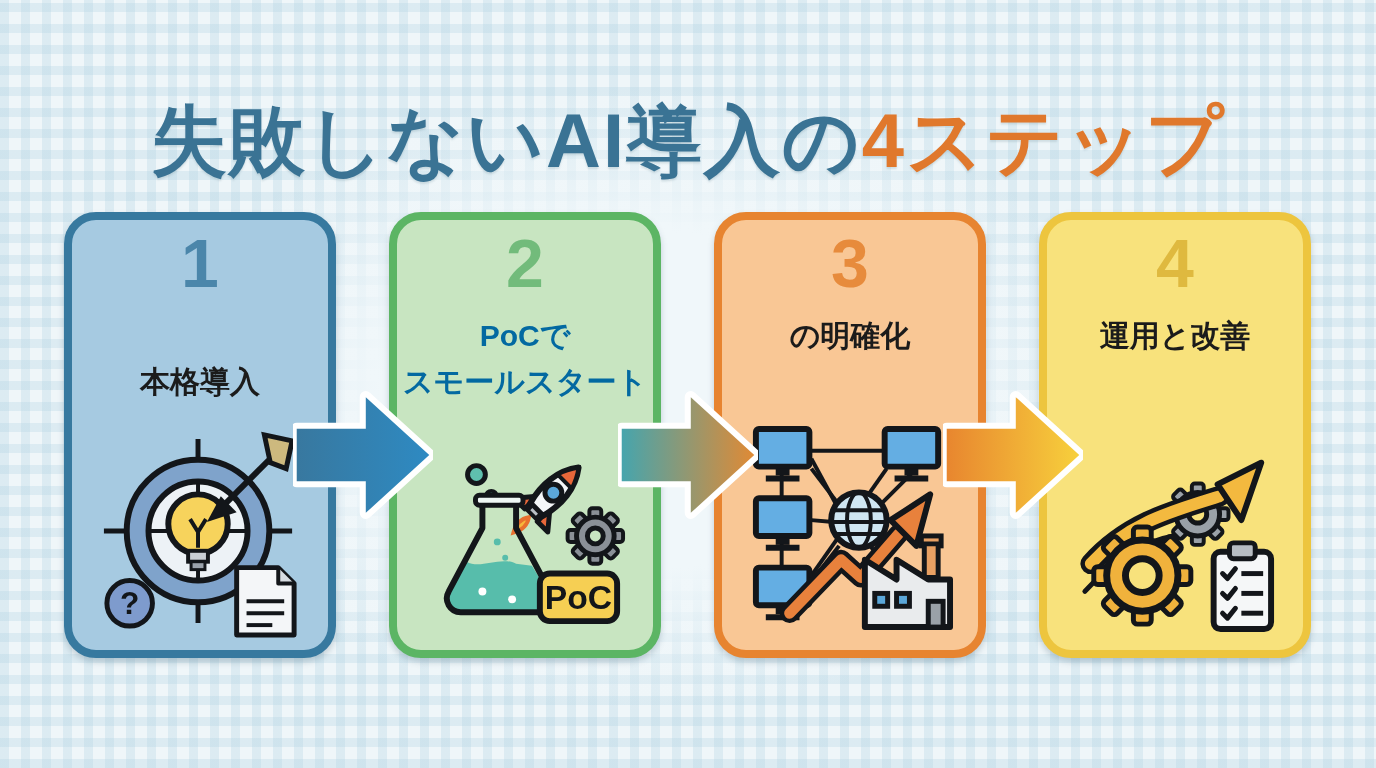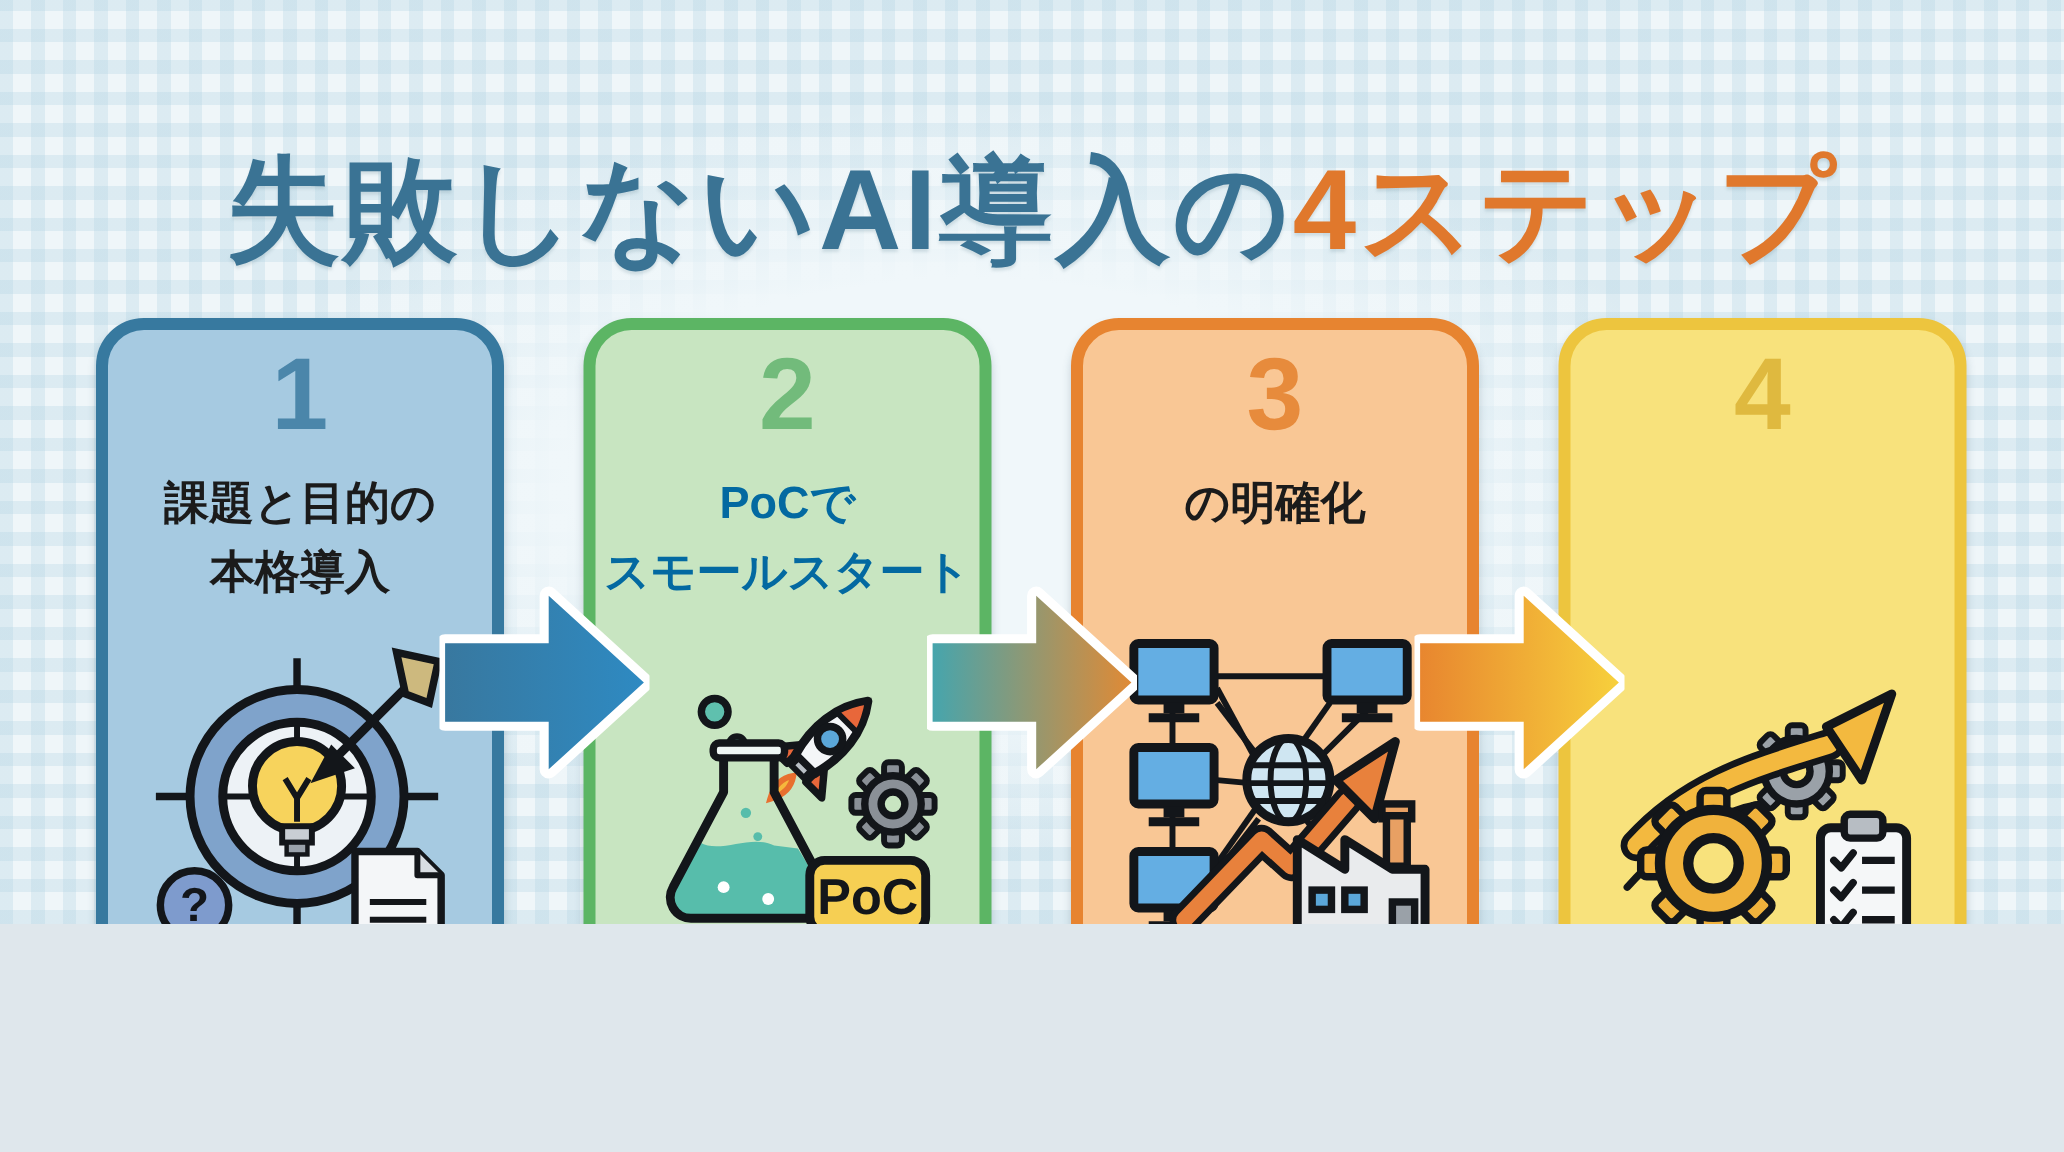--- a/index.html
+++ b/index.html
@@ -1,17 +1,17 @@
 <!DOCTYPE html>
 <html><head>
 <meta charset="utf-8">
 <style>
   html,body{margin:0;padding:0;background:#dfe7ec;}
   .stage{
-    position:relative;width:1376px;height:616px;overflow:hidden;
+    position:relative;width:1376px;height:768px;overflow:hidden;
     font-family:"Liberation Sans","DejaVu Sans",sans-serif;
     background-color:#eff6f9;
     background-image:
       radial-gradient(ellipse 46% 52% at 47% 52%, #f0f7fa 42%, rgba(240,247,250,0) 78%),
       repeating-linear-gradient(90deg, rgba(176,210,226,.30) 0 9px, transparent 9px 21px),
       repeating-linear-gradient(0deg, rgba(176,210,226,.30) 0 9px, transparent 9px 21px);
   }
   .title{
     position:absolute;top:48px;left:0;width:100%;text-align:center;
     font-size:76px;font-weight:800;letter-spacing:2px;line-height:1.1;white-space:nowrap;
@@ -39,21 +39,21 @@
 
 <div class="stage">
 
   <h1 class="title"><span class="title-main" style="color: rgb(58, 115, 148);">失敗しないAI導入の</span><span class="title-highlight" style="color: rgb(224, 120, 44);">4ステップ</span></h1>
 
   <div class="cards-row">
 
     <div class="card" style="background: rgb(166, 202, 225); border-color: rgb(55, 121, 159);">
       <div class="card-number" style="color: rgb(75, 134, 170);">1</div>
       <div class="card-label" style="color: rgb(27, 27, 27);">
-        <span>課題と目的の</span><br>
+        <br>
         <span>本格導入</span>
       </div>
       <svg class="card-icon" width="208" height="214" viewBox="0 0 210 214">
         <line x1="103" y1="14" x2="103" y2="200" stroke="#13161a" stroke-width="5"></line>
         <line x1="8" y1="107" x2="198" y2="107" stroke="#13161a" stroke-width="5"></line>
         <circle cx="103" cy="107" r="72" fill="#7fa3cb" stroke="#13161a" stroke-width="6"></circle>
         <circle cx="103" cy="107" r="50" fill="#edf2f6" stroke="#13161a" stroke-width="6"></circle>
         <line x1="55" y1="107" x2="151" y2="107" stroke="#13161a" stroke-width="4"></line>
         <line x1="103" y1="59" x2="103" y2="155" stroke="#13161a" stroke-width="4"></line>
         <circle cx="103" cy="100" r="30" fill="#f7d35c" stroke="#13161a" stroke-width="6"></circle>
@@ -164,20 +164,23 @@
           <path d="M120,204 V136 L152,156 V136 L184,156 H206 V204 Z" fill="#e9ebed" stroke="#13161a" stroke-width="6" stroke-linejoin="round"></path>
           <rect x="130" y="170" width="13" height="13" fill="#5ba7d9" stroke="#13161a" stroke-width="5"></rect>
           <rect x="152" y="170" width="13" height="13" fill="#5ba7d9" stroke="#13161a" stroke-width="5"></rect>
           <rect x="184" y="178" width="15" height="26" fill="#9aa1a8" stroke="#13161a" stroke-width="5"></rect>
         </g>
       </svg>
     </div>
 
     <div class="card" style="background: rgb(248, 226, 124); border-color: rgb(237, 197, 62);">
       <div class="card-number" style="color: rgb(223, 185, 63);">4</div>
+      <div class="card-label" style="color: rgb(27, 27, 27);">
+        <span>運用と改善</span>
+      </div>
       <svg class="card-icon" width="208" height="214" viewBox="0 0 210 214">
         <path d="M14,168 C46,132 80,116 104,112" fill="none" stroke="#13161a" stroke-width="5" stroke-linecap="round"></path>
         <g>
           <rect x="122" y="59" width="12" height="62" rx="3" fill="#9aa1a8" stroke="#13161a" stroke-width="4"></rect>
           <rect x="122" y="59" width="12" height="62" rx="3" fill="#9aa1a8" stroke="#13161a" stroke-width="4" transform="rotate(45,128,90)"></rect>
           <rect x="122" y="59" width="12" height="62" rx="3" fill="#9aa1a8" stroke="#13161a" stroke-width="4" transform="rotate(90,128,90)"></rect>
           <rect x="122" y="59" width="12" height="62" rx="3" fill="#9aa1a8" stroke="#13161a" stroke-width="4" transform="rotate(135,128,90)"></rect>
           <circle cx="128" cy="90" r="22" fill="#9aa1a8" stroke="#13161a" stroke-width="5"></circle>
           <circle cx="128" cy="90" r="9" fill="#f8e27c" stroke="#13161a" stroke-width="5"></circle>
         </g>

